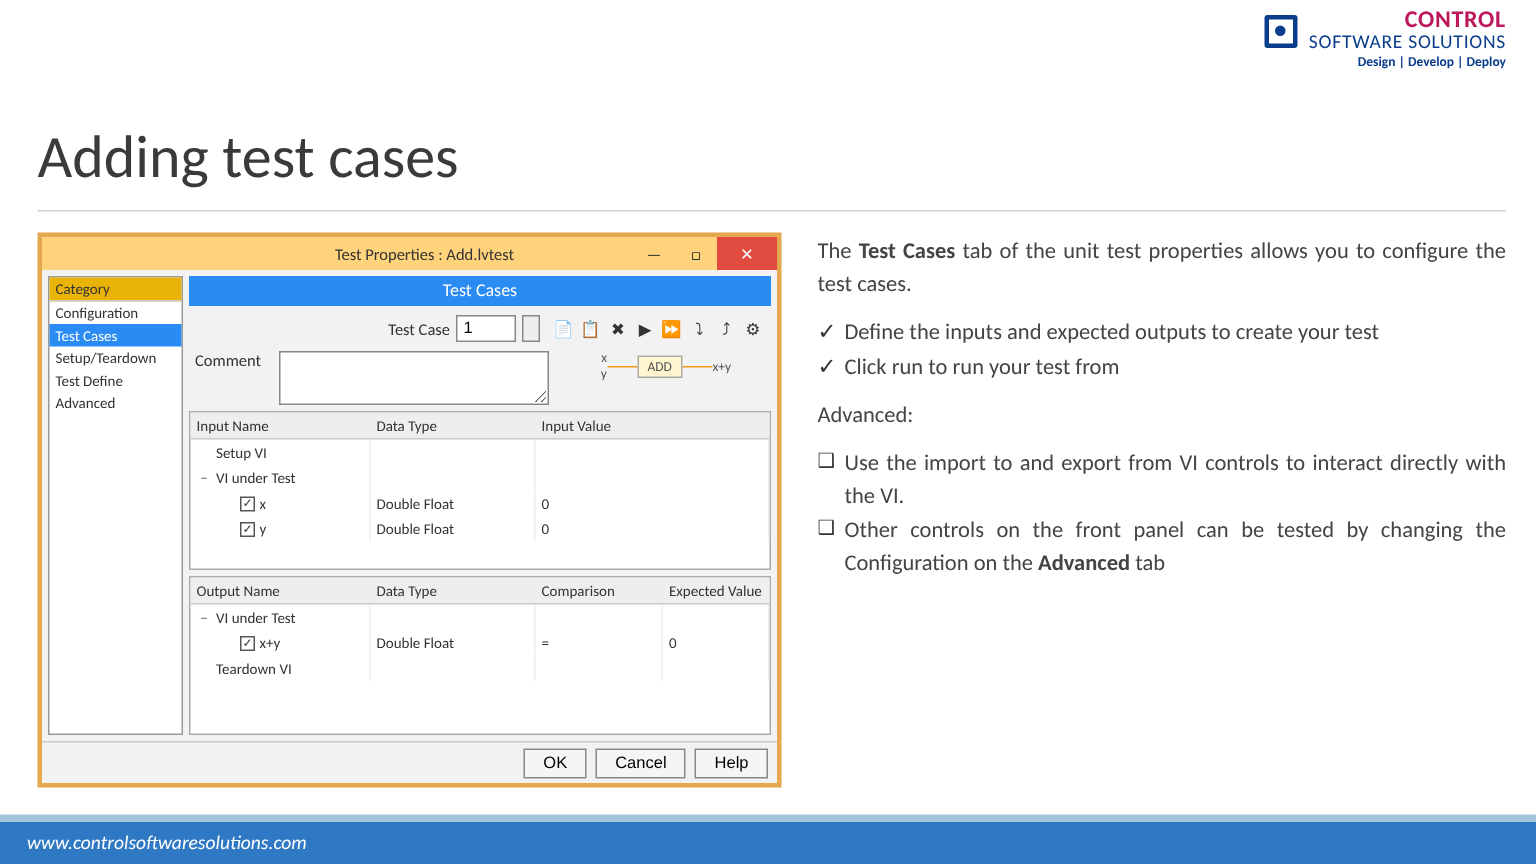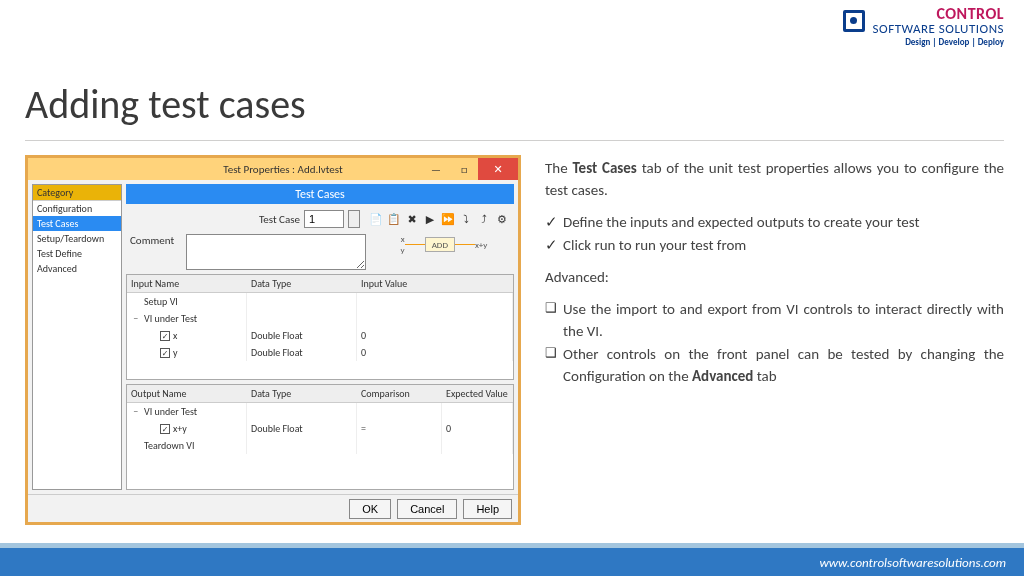--- a/index.html
+++ b/index.html
@@ -137,21 +137,21 @@
   .sq-list li::before { content:"❑"; position:absolute; margin-left:-18px; color:#333; font-size:13px;}
 
   
   .footer-sep {
     position:absolute; bottom:28px; left:0; right:0; height:5px;
     background:#a3c5de;
   }
   .footer {
     position:absolute; bottom:0; left:0; right:0; height:28px;
     background:#2f78c3; color:#fff; font-style:italic; font-size:13px;
-    display:flex; align-items:center; justify-content:flex-end; padding:0 18px;
+    display:flex; align-items:center; justify-content:flex-start; padding:0 18px;
   }
 </style>
 </head>
 <body>
 
 <div class="logo-area">
   <div class="logo-line1">
     <span class="logo-mark"></span>
     <div>
       <div class="logo-main">CONTROL</div>

